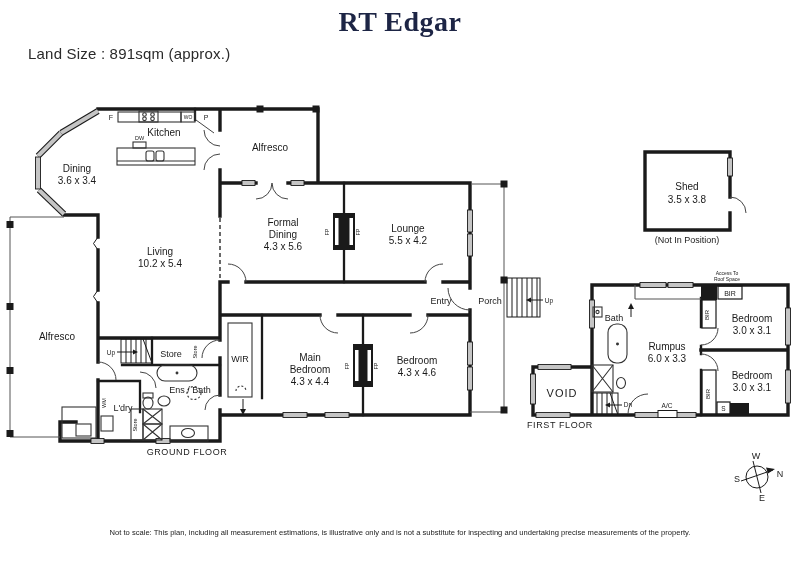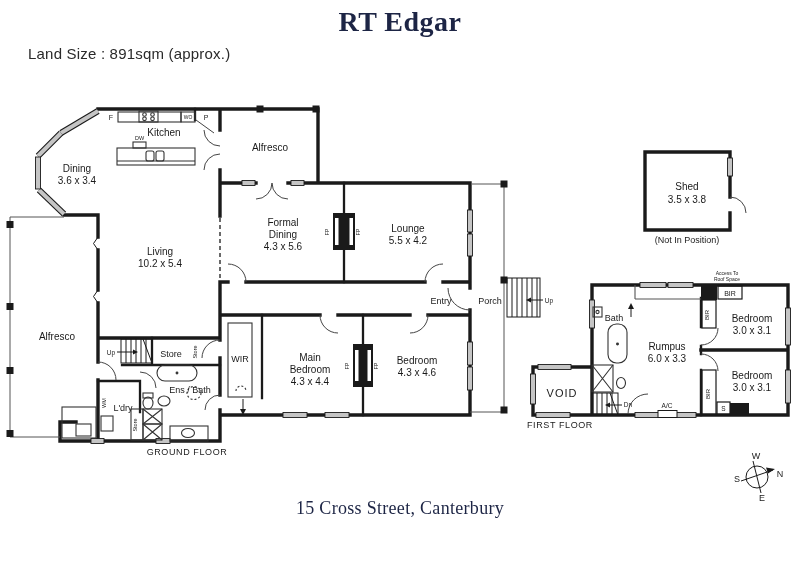--- a/index.html
+++ b/index.html
@@ -332,14 +332,14 @@
       <polygon points="775,469 766,467.5 768,473.5" fill="#1a1a1a"></polygon>
       <g text-anchor="middle" font-size="9">
         <text x="756" y="459">W</text>
         <text x="780" y="477">N</text>
         <text x="737" y="482">S</text>
         <text x="762" y="501">E</text>
       </g>
     </g>
   </svg>
 
-  <div class="address">15 Cross Street, Canterbury</div>
+  <div class="disclaimer">Not to scale: This plan, including all measurement estimations, is illustrative only and is not a substitute for inspecting and undertaking precise measurements of the property.</div>
 </div>
 
 </body></html>

